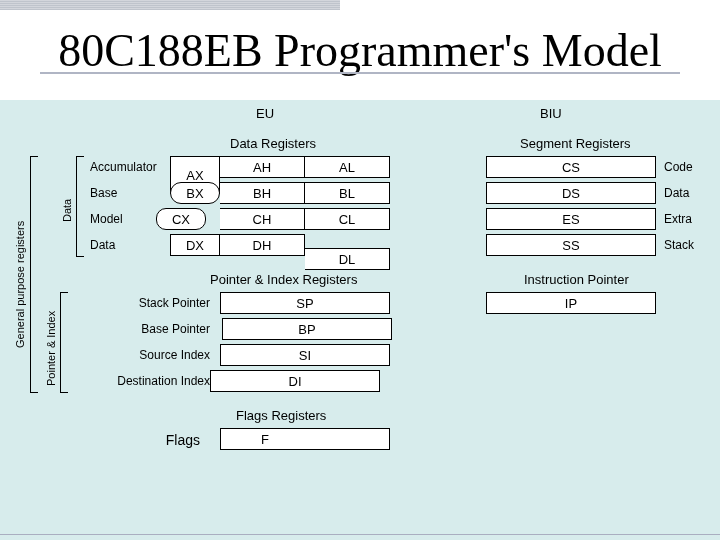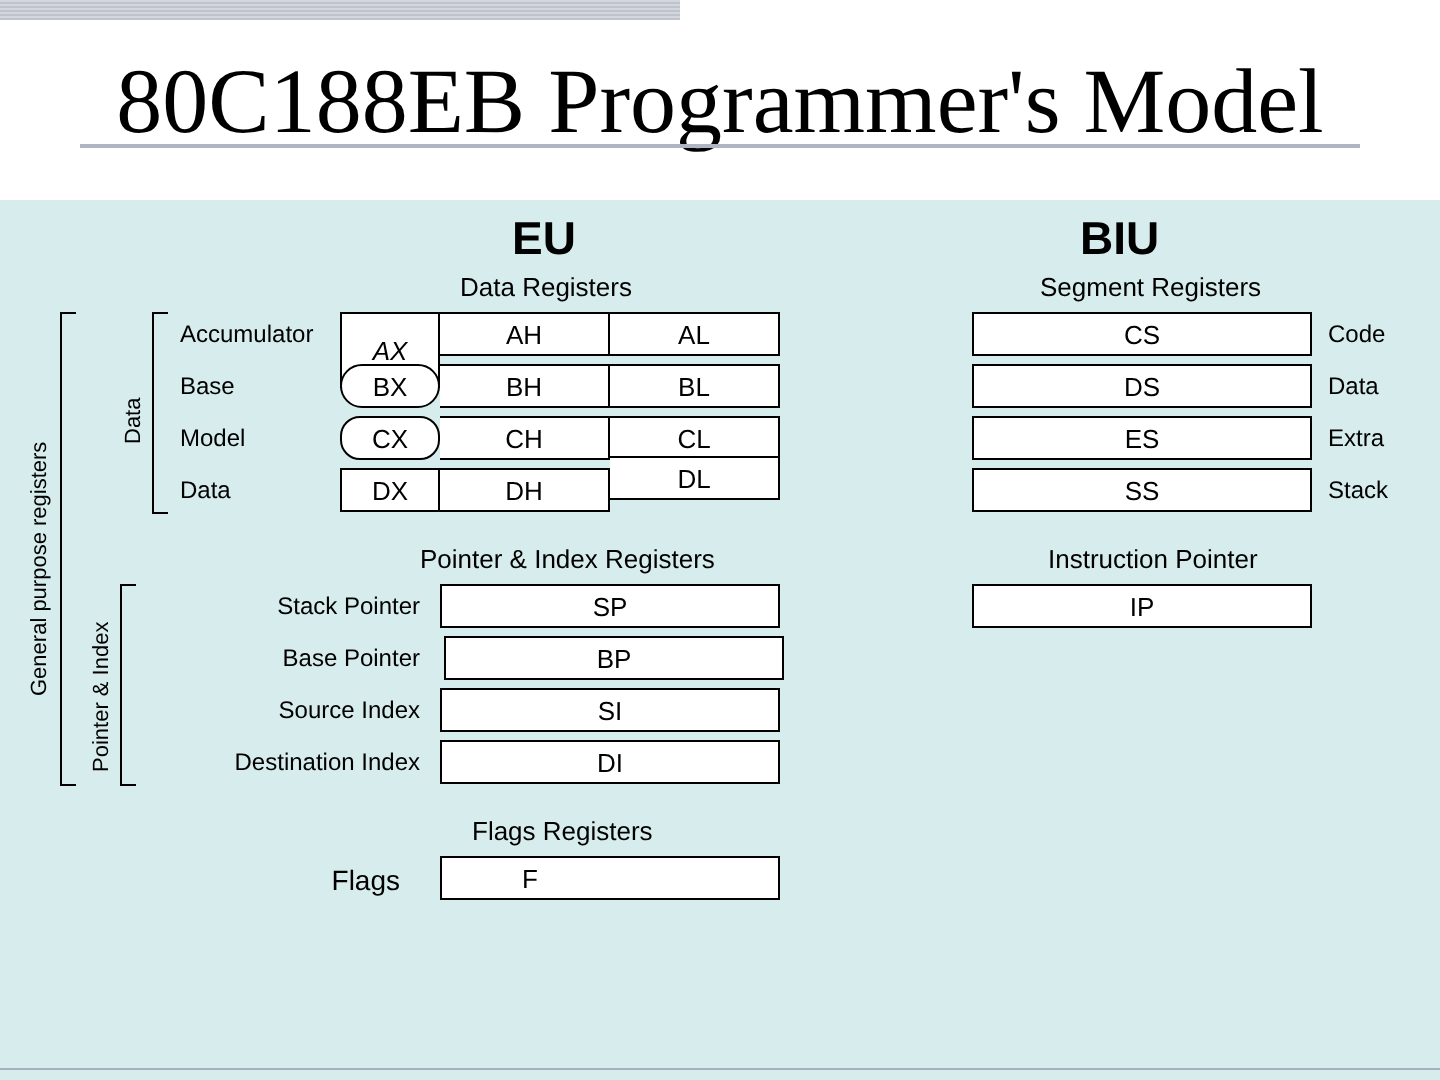--- a/index.html
+++ b/index.html
@@ -29,21 +29,21 @@
     position: absolute;
     top: 72px; left: 40px; width: 640px;
     border-top: 2px solid #b0b5c4;
   }
   .slide {
     position: absolute;
     left: 0; right: 0; top: 100px; bottom: 0;
     background: #d7ecec;
   }
   .lbl { position: absolute; font-size: 12px; }
-  .hdr { font-weight: bold; font-size: 23px; }
+  .hdr { font-weight: normal; font-size: 13px; }
   .sub { font-size: 13px; }
   .cell {
     position: absolute;
     border: 1px solid #000;
     background: #fff;
     display: flex;
     align-items: center;
     justify-content: center;
     font-size: 13px;
   }
@@ -74,59 +74,59 @@
 
 <div class="slide">
 
   <div class="lbl hdr" style="left:256px; top:6px;">EU</div>
   <div class="lbl hdr" style="left:540px; top:6px;">BIU</div>
 
   <div class="lbl sub" style="left:230px; top:36px;">Data Registers</div>
   <div class="lbl sub" style="left:520px; top:36px;">Segment Registers</div>
 
   <div class="rowlbl" style="left:90px; top:60px;">Accumulator</div>
-  <div class="cell" style="left:170px; top:56px; width:50px; height:38px;font-style:italic;">AX</div>
+  <div class="cell" style="left:170px; top:56px; width:50px; height:38px;">AX</div>
   <div class="cell" style="left:220px; top:56px; width:85px; height:22px; border-left:none;">AH</div>
   <div class="cell" style="left:305px; top:56px; width:85px; height:22px; border-left:none;">AL</div>
 
   <div class="rowlbl" style="left:90px; top:86px;">Base</div>
   <div class="cell" style="left:170px; top:82px; width:50px; height:22px;border-radius:11px;">BX</div>
   <div class="cell" style="left:220px; top:82px; width:85px; height:22px; border-left:none;">BH</div>
   <div class="cell" style="left:305px; top:82px; width:85px; height:22px; border-left:none;">BL</div>
 
   <div class="rowlbl" style="left:90px; top:112px;">Model</div>
-  <div class="cell" style="left:170px; top:108px; width:50px; height:22px;border-radius:10px;">CX</div>
+  <div class="cell" style="left:156px; top:108px; width:50px; height:22px;border-radius:10px;">CX</div>
   <div class="cell" style="left:220px; top:108px; width:85px; height:22px; border-left:none;">CH</div>
   <div class="cell" style="left:305px; top:108px; width:85px; height:22px; border-left:none;">CL</div>
 
   <div class="rowlbl" style="left:90px; top:138px;">Data</div>
   <div class="cell" style="left:170px; top:134px; width:50px; height:22px;">DX</div>
   <div class="cell" style="left:220px; top:134px; width:85px; height:22px; border-left:none;">DH</div>
-  <div class="cell" style="left:305px; top:128px; width:85px; height:22px; border-left:none;text-align:center;">DL</div>
+  <div class="cell" style="left:305px; top:148px; width:85px; height:22px; border-left:none;text-align:center;">DL</div>
 
   <div class="cell" style="left:486px; top:56px; width:170px; height:22px;">CS</div>
   <div class="rowlblR" style="top:60px;">Code</div>
   <div class="cell" style="left:486px; top:82px; width:170px; height:22px;">DS</div>
   <div class="rowlblR" style="top:86px;">Data</div>
   <div class="cell" style="left:486px; top:108px; width:170px; height:22px;">ES</div>
   <div class="rowlblR" style="top:112px;">Extra</div>
   <div class="cell" style="left:486px; top:134px; width:170px; height:22px;">SS</div>
   <div class="rowlblR" style="top:138px;">Stack</div>
 
   <div class="lbl sub" style="left:524px; top:172px;">Instruction Pointer</div>
   <div class="lbl sub" style="left:210px; top:172px;">Pointer &amp; Index Registers</div>
 
   <div class="plabel" style="left:90px; width:120px; top:196px;">Stack Pointer</div>
   <div class="cell" style="left:220px; top:192px; width:170px; height:22px;">SP</div>
   <div class="plabel" style="left:90px; width:120px; top:222px;">Base Pointer</div>
   <div class="cell" style="left:222px; top:218px; width:170px; height:22px;">BP</div>
   <div class="plabel" style="left:90px; width:120px; top:248px;">Source Index</div>
   <div class="cell" style="left:220px; top:244px; width:170px; height:22px;">SI</div>
   <div class="plabel" style="left:70px; width:140px; top:274px;">Destination Index</div>
-  <div class="cell" style="left:220px; top:270px; width:170px; height:22px;">DI</div>
+  <div class="cell" style="left:210px; top:270px; width:170px; height:22px;">DI</div>
 
   <div class="cell" style="left:486px; top:192px; width:170px; height:22px;">IP</div>
 
   <div class="lbl sub" style="left:236px; top:308px;">Flags Registers</div>
   <div class="plabel" style="left:110px; width:90px; top:332px; font-size:14px;">Flags</div>
   <div class="cell" style="left:220px; top:328px; width:170px; height:22px; justify-content:flex-start; padding-left:40px;">F</div>
 
   <div class="brk" style="left:76px; top:56px; height:100px;"></div>
   <div class="brkh" style="left:76px; top:56px; width:8px;"></div>
   <div class="brkh" style="left:76px; top:156px; width:8px;"></div>

